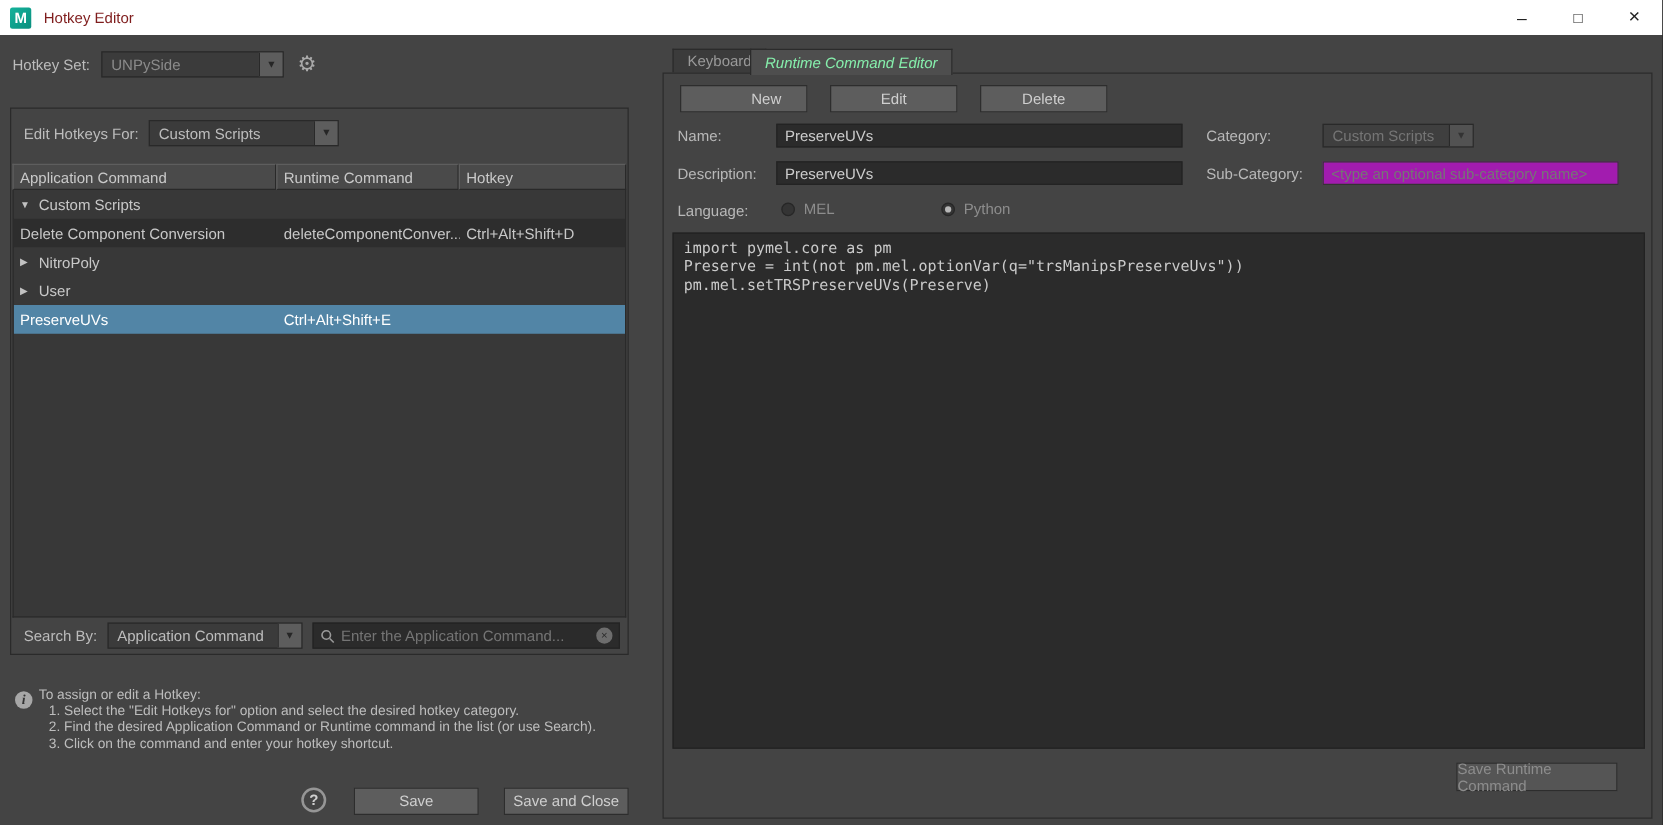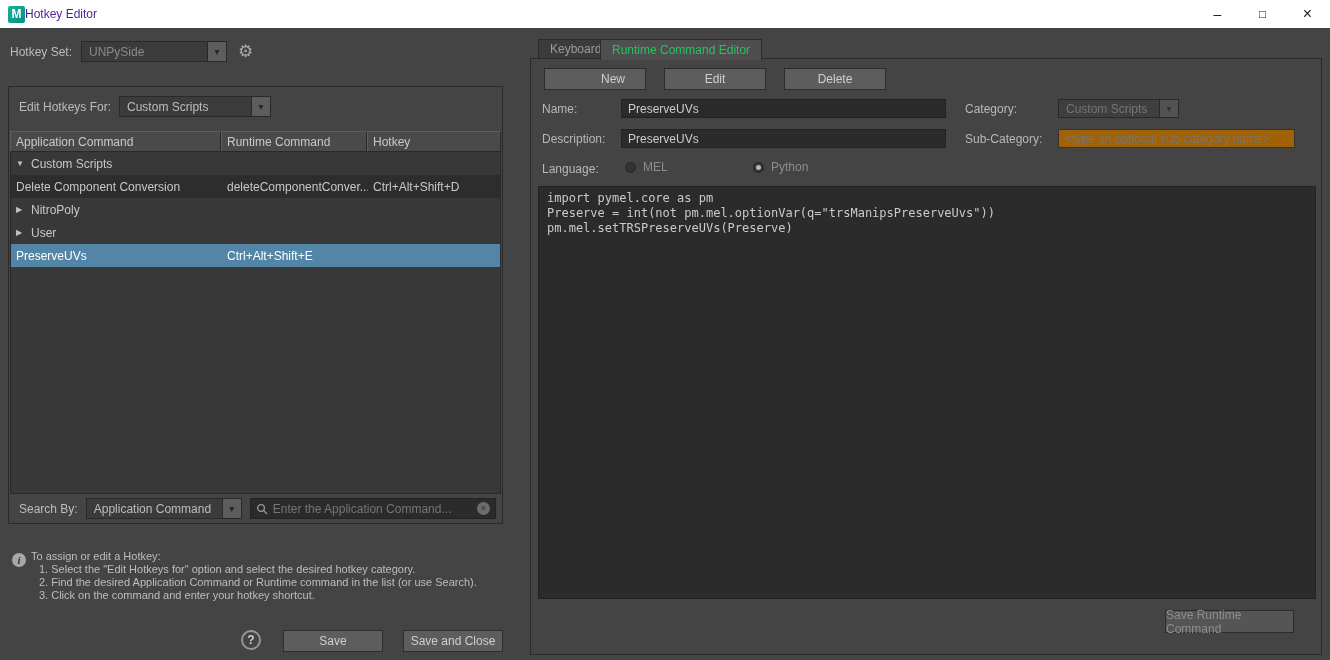--- a/index.html
+++ b/index.html
@@ -8,21 +8,21 @@
     position:relative; width:1330px; height:660px; overflow:hidden;
     background:#444444; color:#c8c8c8;
     font-family:"Liberation Sans","DejaVu Sans",sans-serif; font-size:12px;
   }
 
   
   .titlebar { position:absolute; left:0; top:0; width:100%; height:28px; background:#ffffff; color:#000; display:flex; align-items:center; }
   .maya-logo { width:17px; height:17px; margin-left:8px; border-radius:2px;
     background:linear-gradient(135deg,#14b29b,#0a8f7e); color:#fff; font-weight:bold; font-size:12px;
     display:flex; align-items:center; justify-content:center; }
-  .win-title { margin-left:0; color:#4c1d95; }
+  .win-title { margin-left:10px; color:#7f1d1d; }
   .win-controls { margin-left:auto; display:flex; height:100%; }
   .win-btn { width:45px; height:100%; display:flex; align-items:center; justify-content:center; color:#222; }
   .win-btn.min { font-size:14px; } .win-btn.max { font-size:12px; } .win-btn.close { font-size:16px; }
 
   
   .dd { display:inline-flex; align-items:stretch; height:21px; background:#3b3b3b; border:1px solid #292929; }
   .dd .dd-val { flex:1; display:flex; align-items:center; padding:0 7px; white-space:nowrap; overflow:hidden; color:#bdbdbd; }
   .dd .dd-arrow { width:19px; background:#5d5d5d; border-left:1px solid #292929; display:flex; align-items:center; justify-content:center; color:#262626; font-size:10px; line-height:1; }
   .dd.dim .dd-val { color:#8b8b8b; }
   .dd.disabled { background:#3f3f3f; }
@@ -73,37 +73,37 @@
   .info-text .step { display:block; margin-left:8px; }
 
   .help-circle { position:absolute; left:241px; top:630px; width:20px; height:20px; border-radius:50%; border:2px solid #969696; color:#cfcfcf;
     display:flex; align-items:center; justify-content:center; font-size:12px; font-weight:bold; }
   #btn-save { left:283px; top:630px; width:100px; }
   #btn-save-close { left:403px; top:630px; width:100px; }
 
   
   .tab { position:absolute; top:39px; display:flex; align-items:center; padding:0 11px; border:1px solid #2b2b2b; border-bottom:none; }
   .tab.inactive { height:19px; left:538px; background:#3b3b3b; color:#9a9a9a; }
-  .tab.active { height:21px; left:600px; background:#4e4e4e; color:#22c55e; z-index:3; }
+  .tab.active { height:21px; left:600px; background:#4e4e4e; color:#86efac; z-index:3;font-style:italic; }
 
   .rpanel { position:absolute; left:530px; top:58px; width:792px; height:597px; border:1px solid #2b2b2b; background:#444444; }
   #btn-new { left:13px; top:9px; width:102px;padding-left:36px; }
   #btn-edit { left:133px; top:9px; width:102px; }
   #btn-delete { left:253px; top:9px; width:102px; }
 
   .flabel { position:absolute; color:#b8b8b8; }
   #lbl-name { left:11px; top:43px; }
   #lbl-category { left:434px; top:43px; }
   #lbl-desc { left:11px; top:73px; }
   #lbl-subcat { left:434px; top:73px; }
   #lbl-lang { left:11px; top:103px; }
 
   #fld-name { left:90px; top:40px; width:325px; }
   #fld-desc { left:90px; top:70px; width:325px; }
-  #fld-subcat { left:527px; top:70px; width:237px; background:#a16207; border-color:#343434; }
+  #fld-subcat { left:527px; top:70px; width:237px; background:#a21caf; border-color:#343434; }
   #dd-category { position:absolute; left:527px; top:40px; width:121px; height:19px; }
 
   .radio { position:absolute; top:101px; display:flex; align-items:center; gap:7px; color:#8d8d8d; }
   #radio-mel { left:94px; } #radio-python { left:222px; }
   .rb { width:11px; height:11px; border-radius:50%; background:#343434; border:1px solid #262626; position:relative; flex:0 0 auto; }
   .rb.checked::after { content:""; position:absolute; left:2px; top:2px; width:5px; height:5px; border-radius:50%; background:#b7b7b7; }
 
   .code { position:absolute; left:7px; top:127px; width:778px; height:413px; background:#2b2b2b; border:1px solid #222;
     padding:4px 8px; font-family:"DejaVu Sans Mono","Liberation Mono",monospace; font-size:12px; line-height:15px;
     color:#cacaca; white-space:pre; overflow:hidden; }

